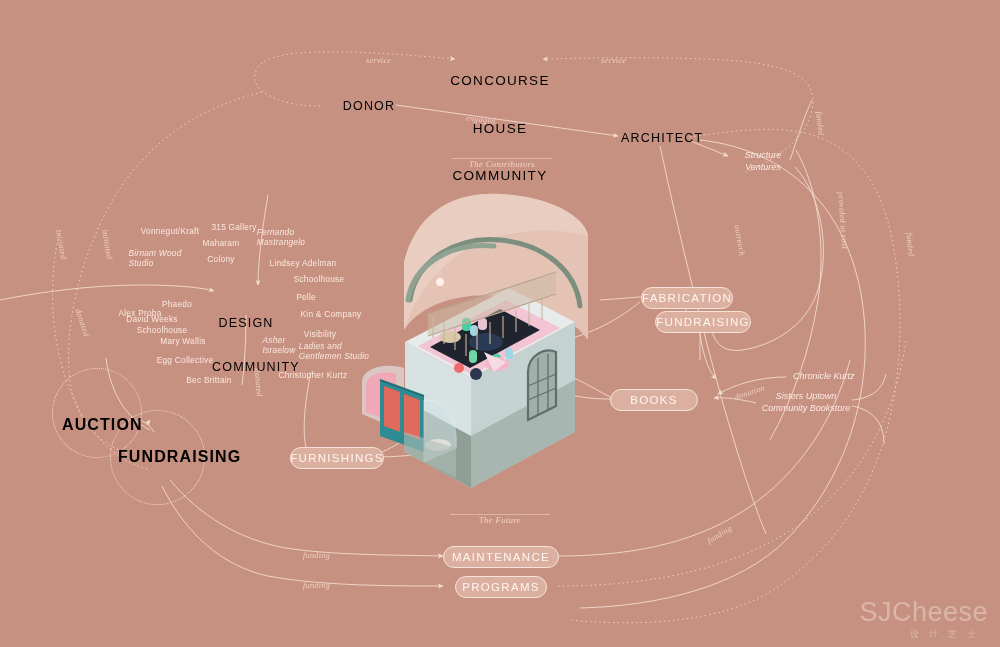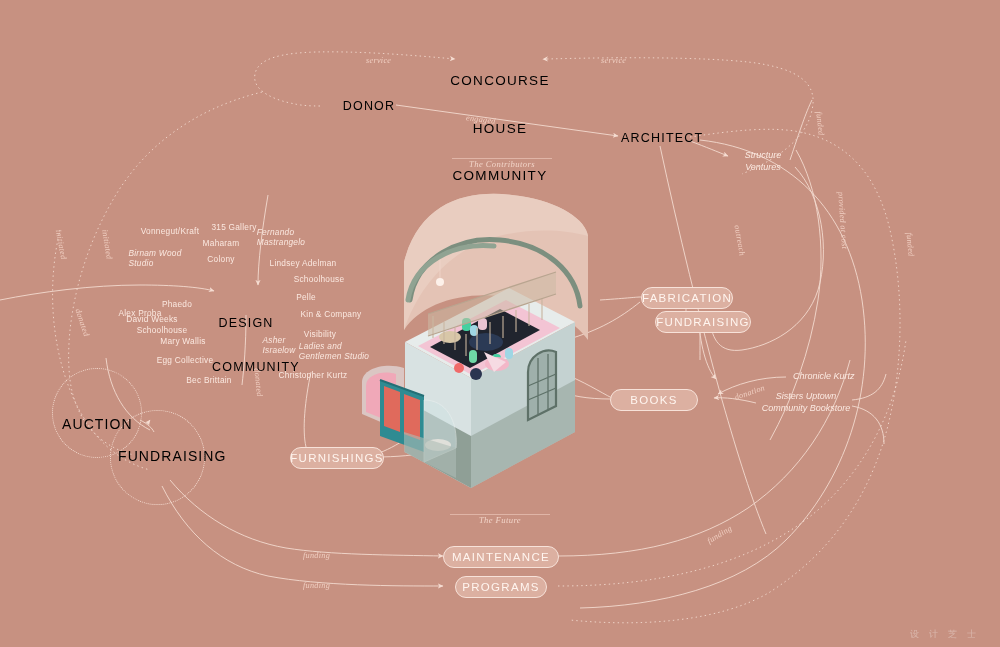--- a/index.html
+++ b/index.html
@@ -11,21 +11,21 @@
     position:relative;
   }
   #stage{position:absolute;inset:0;width:1000px;height:647px;}
   svg.layer{position:absolute;left:0;top:0;width:1000px;height:647px;overflow:visible;}
   .txt{position:absolute;color:#fdeee7;white-space:pre;line-height:1.18;}
 
   
   .cap{letter-spacing:.9px;color:#000000;font-weight:400;text-align:center;}
   .cap-lg{font-size:13.5px;letter-spacing:1.3px;}
   .cap-md{font-size:12.5px;letter-spacing:1.2px;}
-  .cap-sm{font-size:14px;letter-spacing:1.1px;}
+  .cap-sm{font-size:16px;letter-spacing:1.1px;font-weight:bold;}
 
   
   .pill{
     position:absolute;display:flex;align-items:center;justify-content:center;
     background:#dcb0a1;border:1.1px solid #f7e2d9;border-radius:999px;
     color:#fff5ef;letter-spacing:1.3px;font-size:11.5px;height:22px;
     box-sizing:border-box;
   }
   
   .dcirc{
@@ -297,16 +297,17 @@
       <div class="name it" style="left: 279px; top: 345px;">Asher
 Israelow</div>
       <div class="name it" style="left: 334px; top: 351px;">Ladies and
 Gentlemen Studio</div>
       <div class="name" style="left: 185px; top: 360px;">Egg Collective</div>
       <div class="name" style="left: 293px; top: 375px; margin-left: 20px;">Christopher Kurtz</div>
       <div class="name" style="left: 209px; top: 380px;">Bec Brittain</div>
     </div>
 
   <div id="watermark">
+    <div id="wm-main">SJCheese</div>
     <div id="wm-sub">设计芝士</div>
   </div>
 
 </div>
 
 </body></html>

